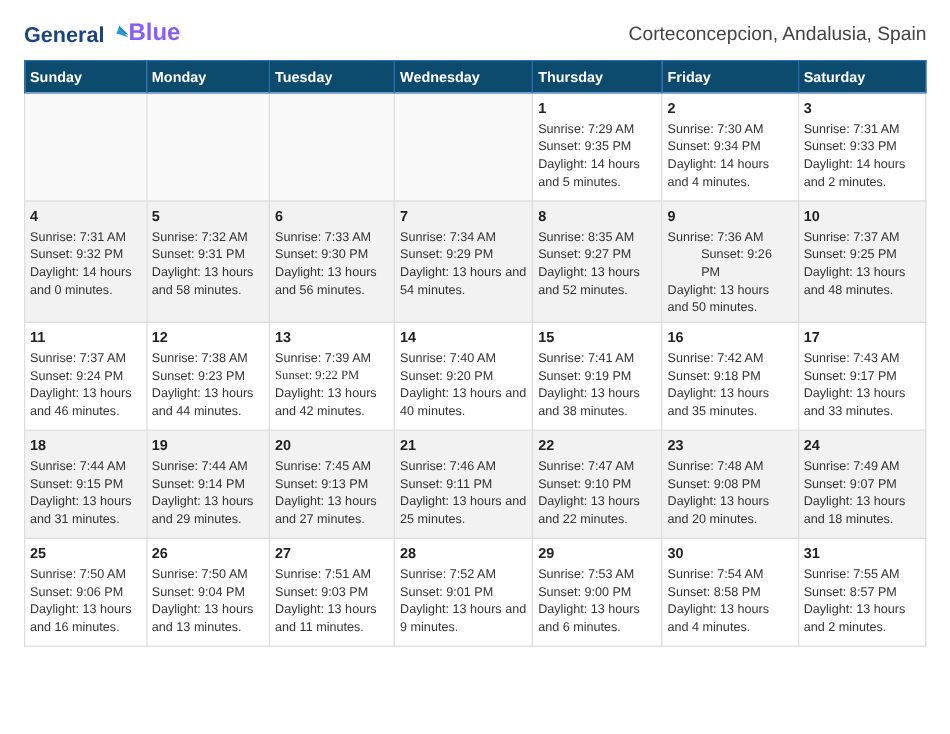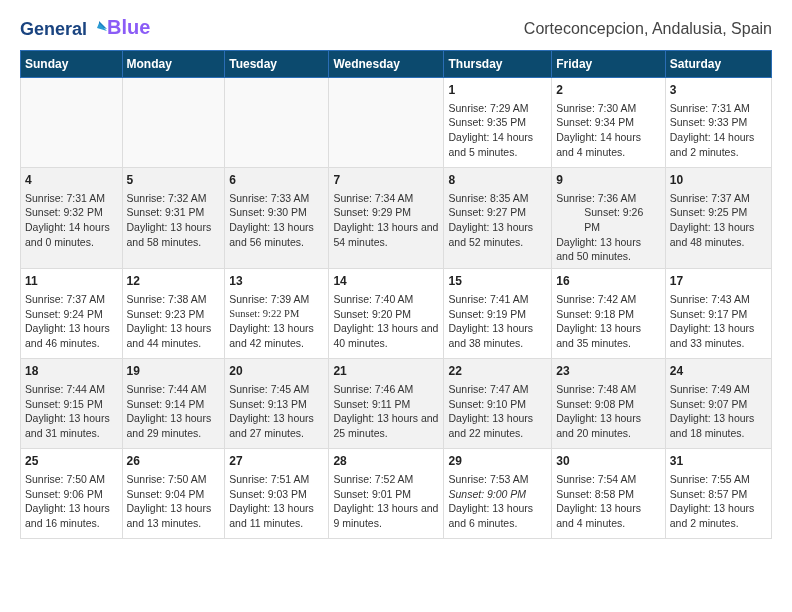--- a/index.html
+++ b/index.html
@@ -290,21 +290,21 @@
         </td>
         <td>
           <span class="day-number">28</span>
           <span style="display: block;">Sunrise: 7:52 AM</span>
           <span style="display: block;">Sunset: 9:01 PM</span>
           <span style="display: block;">Daylight: 13 hours and 9 minutes.</span>
         </td>
         <td>
           <span class="day-number">29</span>
           <span style="display: block;">Sunrise: 7:53 AM</span>
-          <span style="display: block; font-style: italic;">Sunset: 9:00 PM</span>
+          <span style="display: block;">Sunset: 9:00 PM</span>
           <span style="display: block;">Daylight: 13 hours and 6 minutes.</span>
         </td>
         <td>
           <span class="day-number">30</span>
           <span style="display: block;">Sunrise: 7:54 AM</span>
           <span style="display: block;">Sunset: 8:58 PM</span>
           <span style="display: block;">Daylight: 13 hours and 4 minutes.</span>
         </td>
         <td>
           <span class="day-number">31</span>

